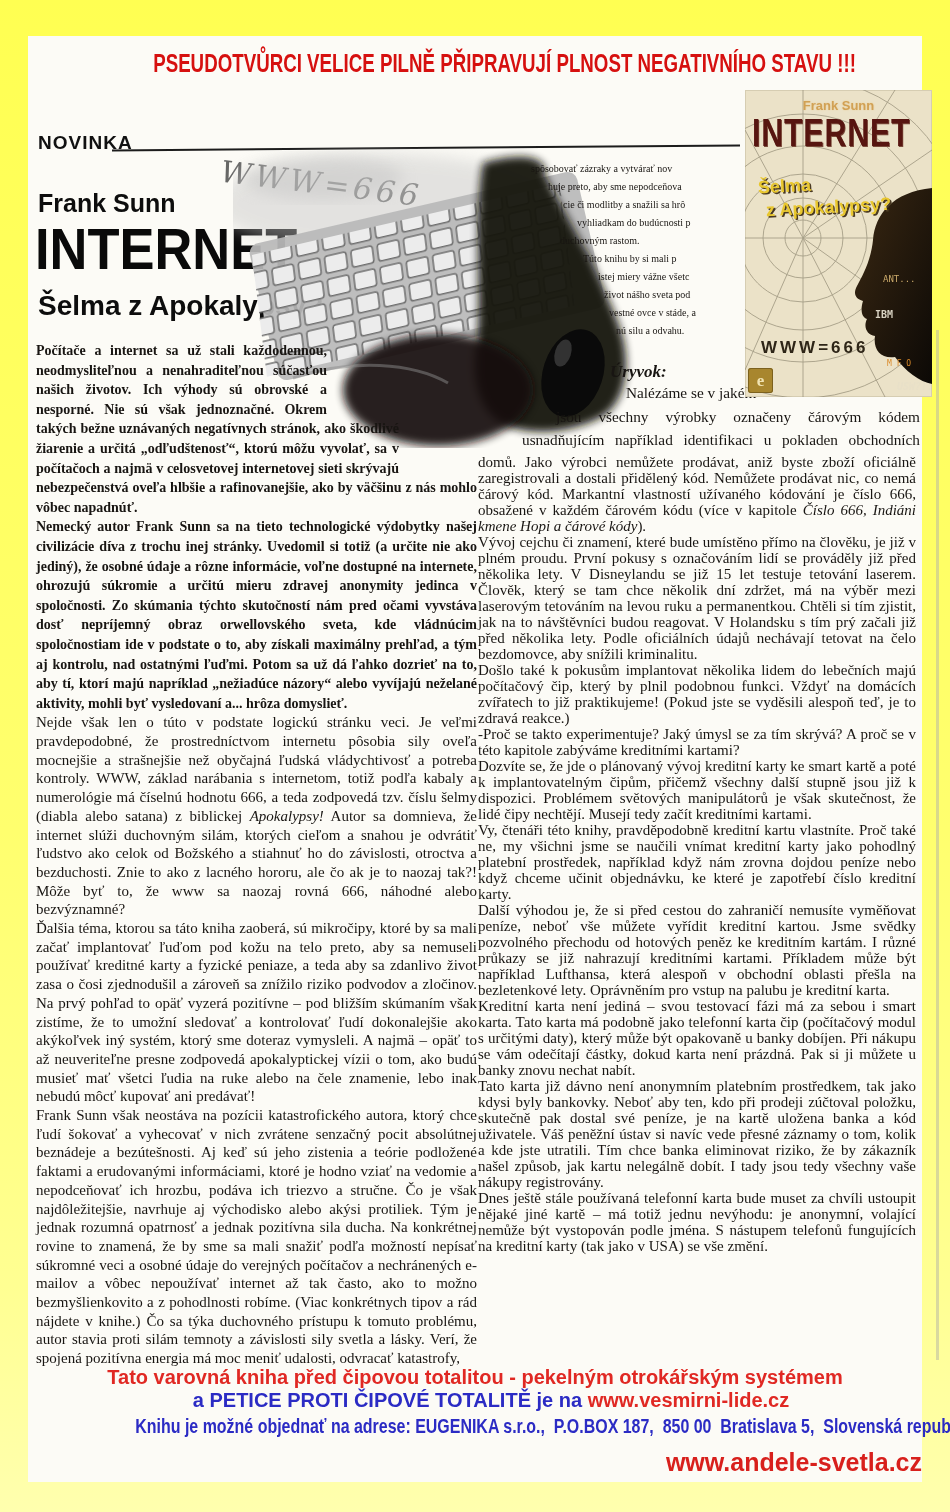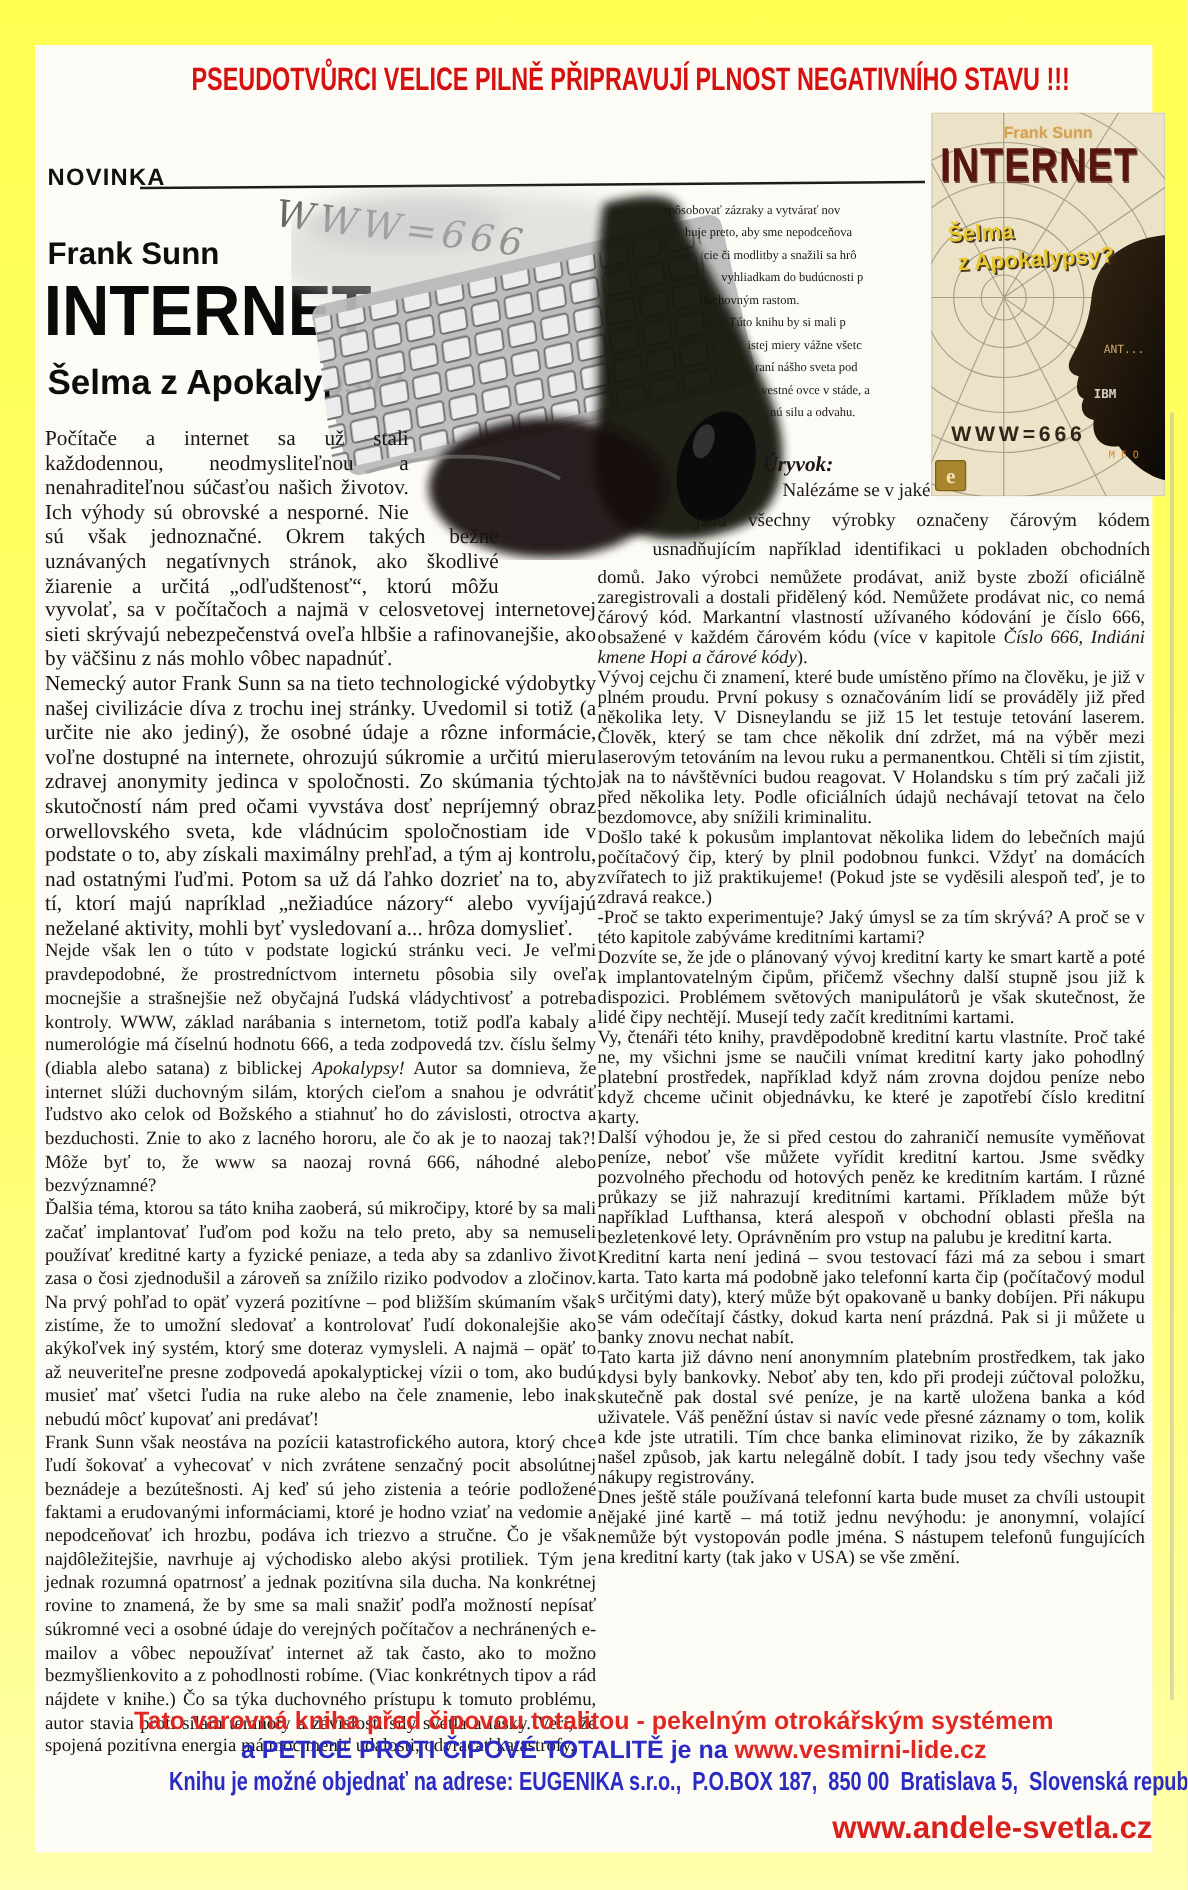--- a/index.html
+++ b/index.html
@@ -24,21 +24,21 @@
   .subtitle{position:absolute;left:10px;top:254px;font-family:"Liberation Sans",sans-serif;
             font-weight:bold;font-size:28px;color:#0d0d0d;}
   .scribble{position:absolute;left:192px;top:130px;font-family:"DejaVu Serif",serif;font-style:italic;
             font-size:30px;color:#4e4e4e;letter-spacing:4px;transform:rotate(7deg);opacity:.85;z-index:0;}
 
   .kb{position:absolute;left:205px;top:112px;width:440px;height:300px;z-index:0;}
 
   .lcol{position:absolute;left:8px;top:305px;width:441px;text-align:justify;
         font-size:15px;line-height:18.7px;z-index:1;}
   .lcol p{margin:0;}
-  .lcol .lead{font-weight:normal;font-size:17px;line-height:19.6px;}
+  .lcol .lead{font-weight:bold;font-size:14px;line-height:19.6px;}
   .kbspacer{float:right;width:150px;height:122px;
             shape-outside:polygon(0 0,100% 0,100% 100%,48% 100%,48% 60%,0 60%);}
 
   .wl{position:absolute;white-space:nowrap;font-size:10px;z-index:1;text-align:right;}
   .uryvok{position:absolute;left:582px;top:326px;font-weight:bold;font-style:italic;font-size:17px;z-index:1;}
   .nalezame{position:absolute;left:598px;top:348px;font-size:15.3px;white-space:nowrap;z-index:1;}
   .jline{position:absolute;text-align:justify;text-align-last:justify;font-size:15.3px;z-index:1;}
   .j1{left:528px;top:372px;width:364px;}
   .j2{left:494px;top:395px;width:398px;}
 
@@ -128,21 +128,21 @@
       <p>Frank Sunn však neostáva na pozícii katastrofického autora, ktorý chce ľudí šokovať a vyhecovať v nich zvrátene senzačný pocit absolútnej beznádeje a bezútešnosti. Aj keď sú jeho zistenia a teórie podložené faktami a erudovanými informáciami, ktoré je hodno vziať na vedomie a nepodceňovať ich hrozbu, podáva ich triezvo a stručne. Čo je však najdôležitejšie, navrhuje aj východisko alebo akýsi protiliek. Tým je jednak rozumná opatrnosť a jednak pozitívna sila ducha. Na konkrétnej rovine to znamená, že by sme sa mali snažiť podľa možností nepísať súkromné veci a osobné údaje do verejných počítačov a nechránených e-mailov a vôbec nepoužívať internet až tak často, ako to možno bezmyšlienkovito a z pohodlnosti robíme. (Viac konkrétnych tipov a rád nájdete v knihe.) Čo sa týka duchovného prístupu k tomuto problému, autor stavia proti silám temnoty a závislosti sily svetla a lásky. Verí, že spojená pozitívna energia má moc meniť udalosti, odvracať katastrofy,</p>
     </div>
 
     <span class="wl" style="left:503px;top:127px;">spôsobovať zázraky a vytvárať nov</span>
     <span class="wl" style="left:520px;top:145px;">huje preto, aby sme nepodceňova</span>
     <span class="wl" style="left:535px;top:163px;">cie či modlitby a snažili sa hrô</span>
     <span class="wl" style="left:549px;top:181px;">vyhliadkam do budúcnosti p</span>
     <span class="wl" style="left:532px;top:199px;">duchovným rastom.</span>
     <span class="wl" style="left:555px;top:217px;">Túto knihu by si mali p</span>
     <span class="wl" style="left:570px;top:235px;">istej miery vážne všetc</span>
-    <span class="wl" style="left:576px;top:253px;">raní nášho sveta pod</span>
+    <span class="wl" style="left:576px;top:253px;">život nášho sveta pod</span>
     <span class="wl" style="left:581px;top:271px;">vestné ovce v stáde, a</span>
     <span class="wl" style="left:588px;top:289px;">nú silu a odvahu.</span>
 
     <div class="uryvok">Úryvok:</div>
     <div class="nalezame">Nalézáme se v jakém</div>
     <div class="jline j1">jsou všechny výrobky označeny čárovým kódem</div>
     <div class="jline j2">usnadňujícím například identifikaci u pokladen obchodních</div>
 
     <div class="rcol">
       <p><span>domů. Jako výrobci nemůžete prodávat, aniž byste zboží oficiálně zaregistrovali a dostali přidělený kód. Nemůžete prodávat nic, co nemá čárový kód. Markantní vlastností užívaného kódování je číslo 666, obsažené v každém čárovém kódu (více v kapitole </span><i>Číslo 666, Indiáni kmene Hopi a čárové kódy</i><span>).</span></p>

